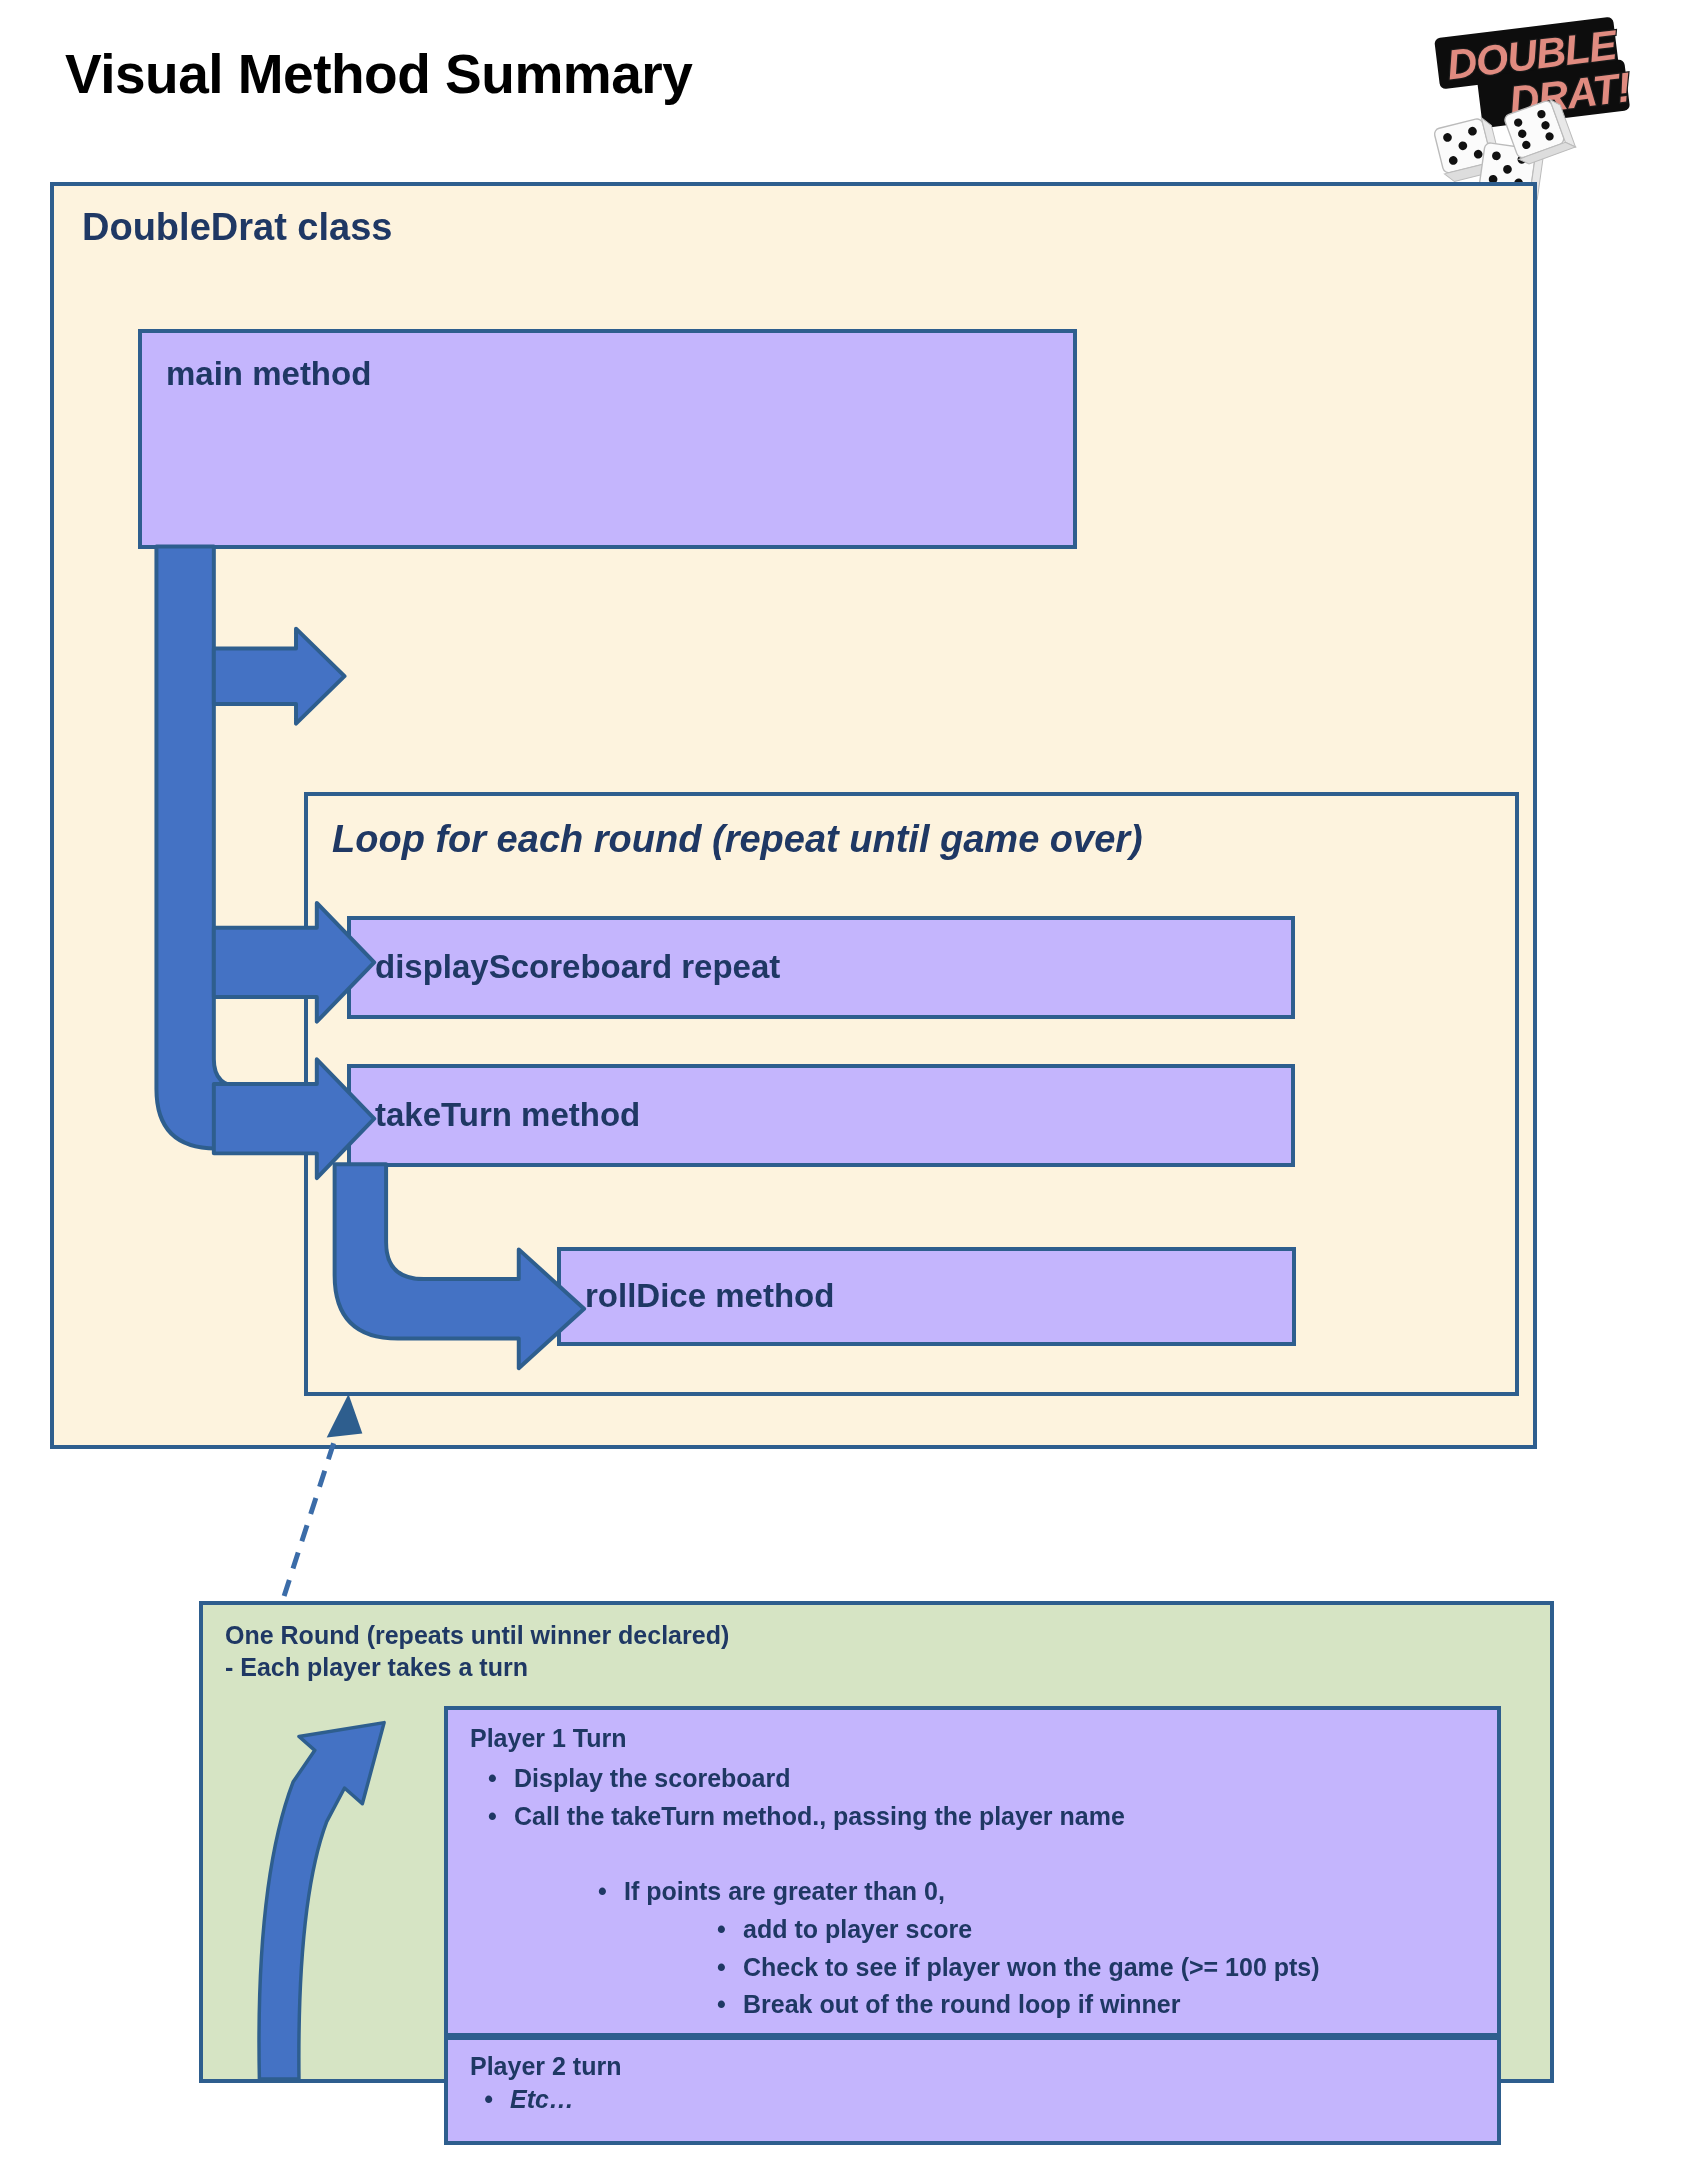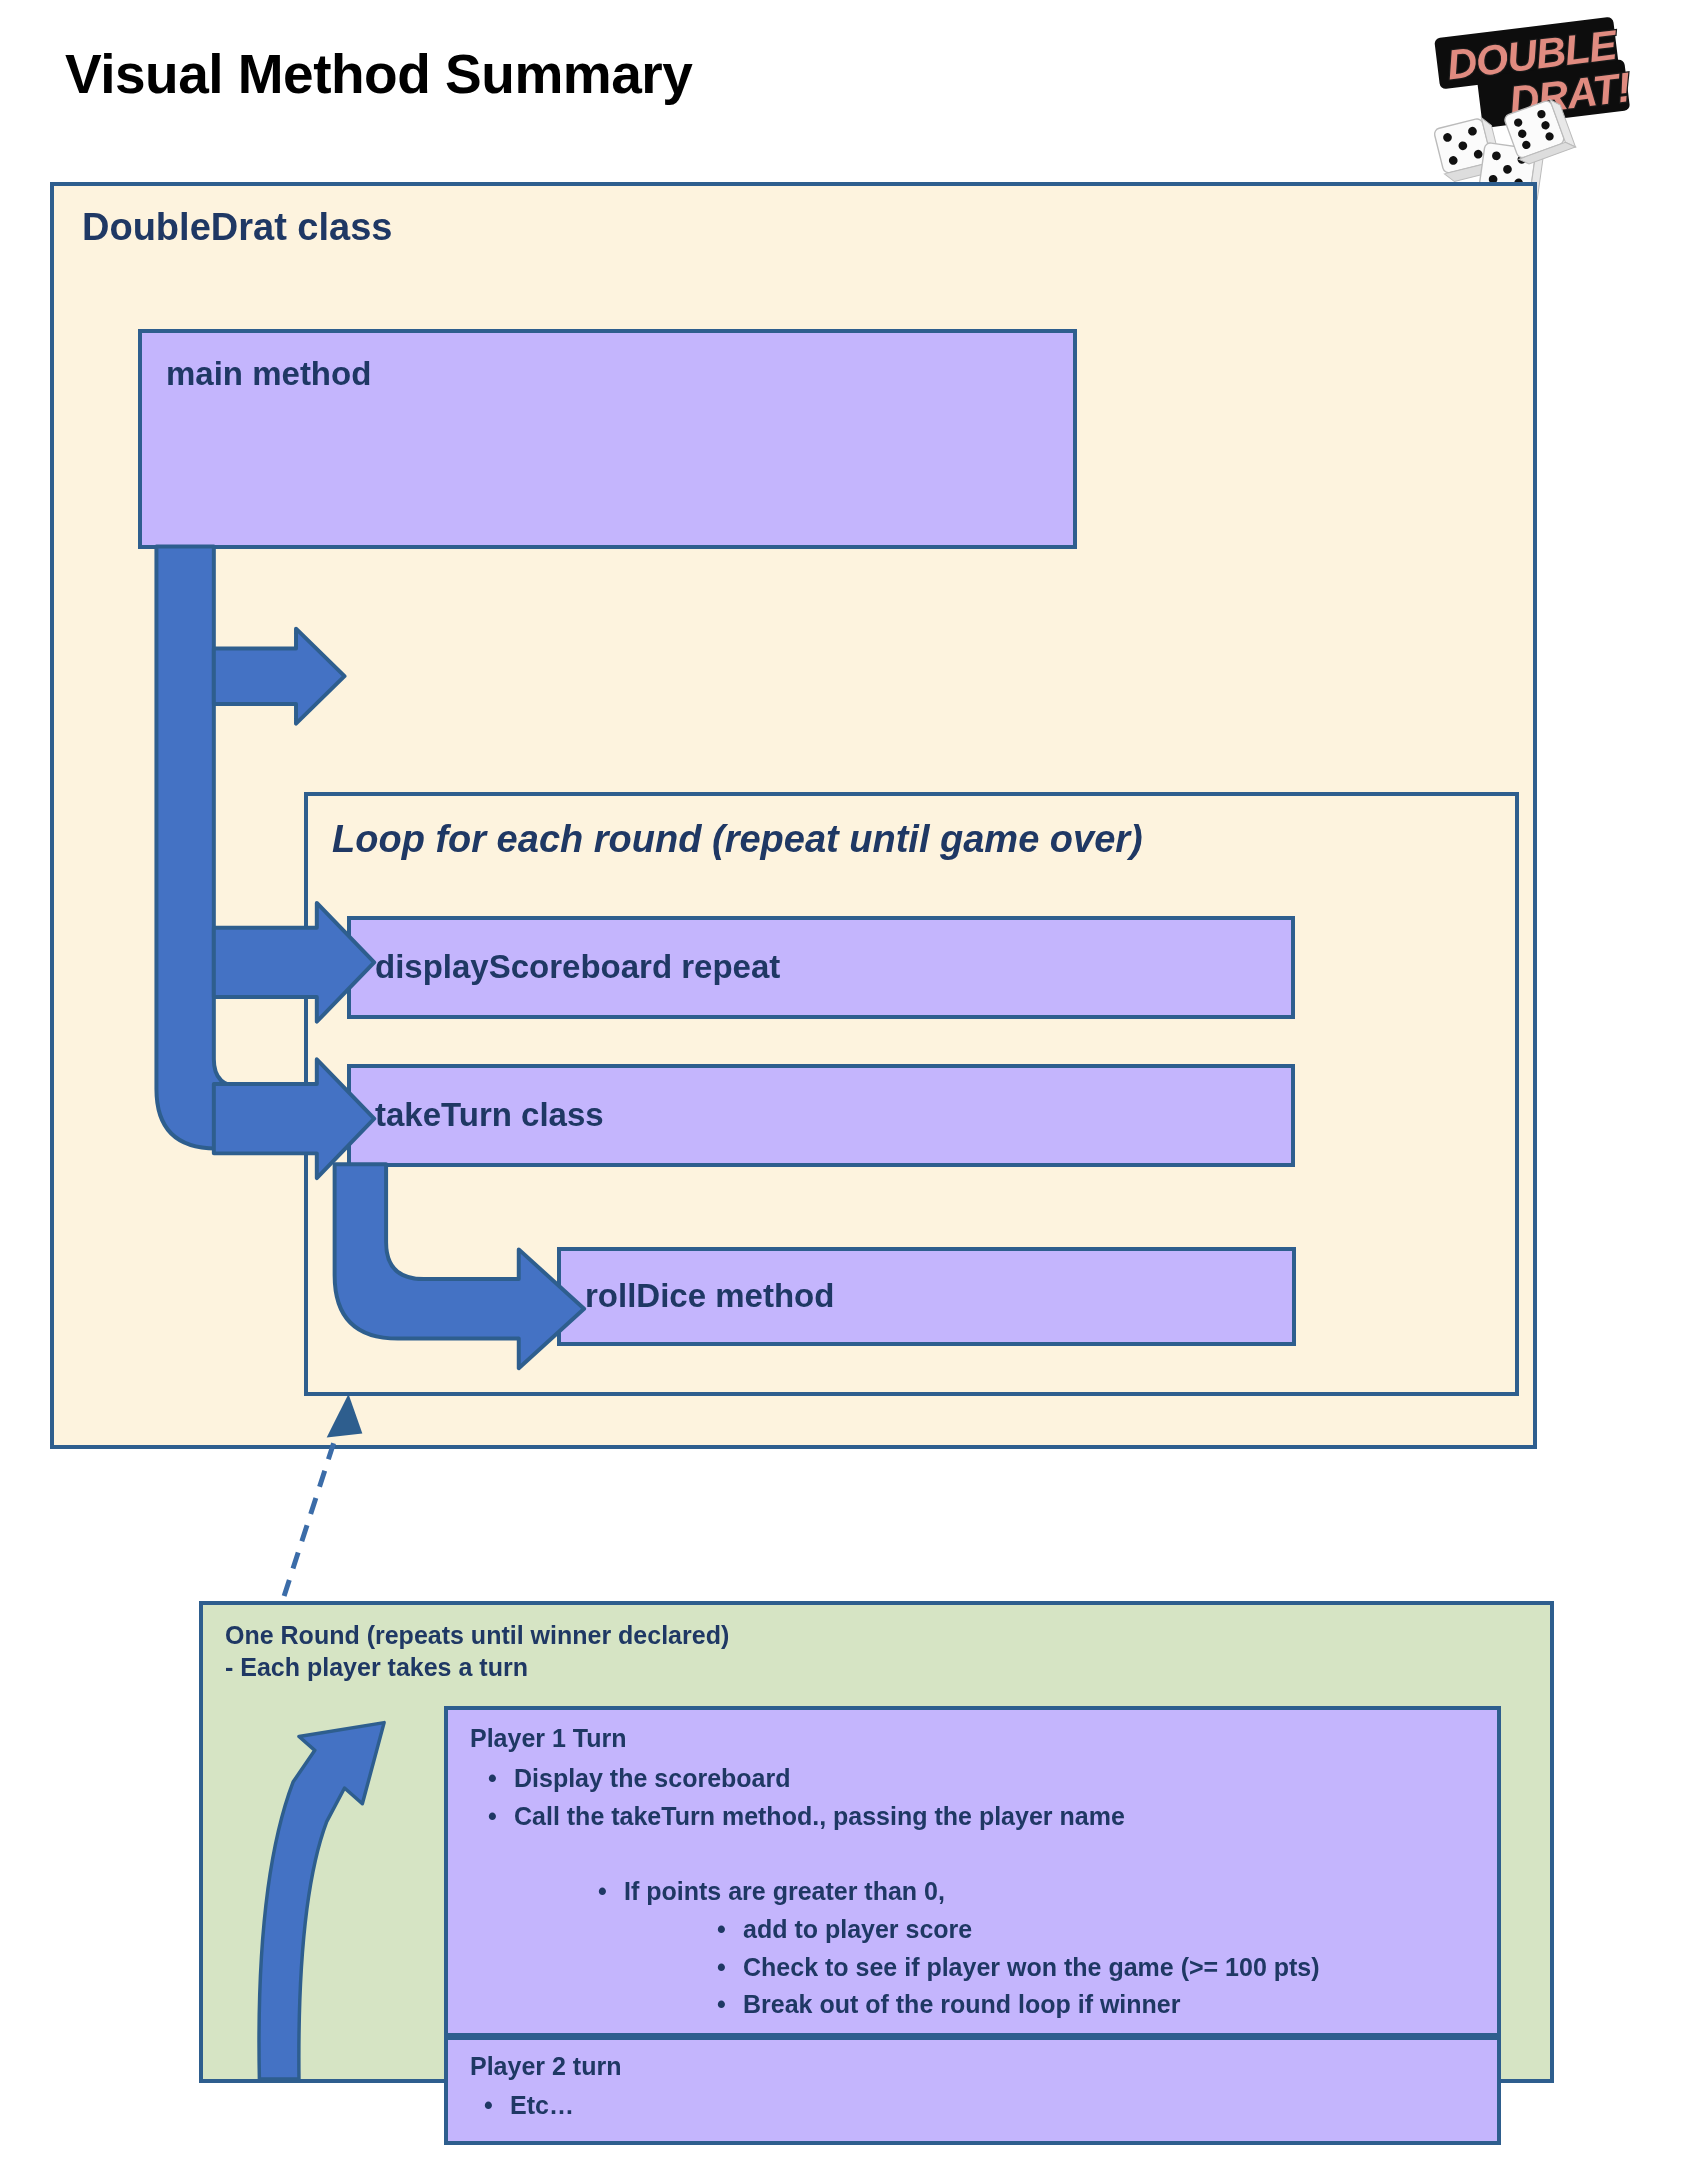--- a/index.html
+++ b/index.html
@@ -173,21 +173,21 @@
 
   <div class="box loop-box" style="left:304px; top:792px; width:1215px; height:604px;">
     <div class="box-label loop-title">Loop for each round (repeat until game over)</div>
   </div>
 
   <div class="box method-box" style="left:347px; top:916px; width:948px; height:103px;">
     <div class="box-label mth-title" style="top:28px;">displayScoreboard repeat</div>
   </div>
 
   <div class="box method-box" style="left:347px; top:1064px; width:948px; height:103px;">
-    <div class="box-label mth-title" style="top:28px;">takeTurn class</div>
+    <div class="box-label mth-title" style="top:28px;">takeTurn method</div>
   </div>
 
   <div class="box method-box" style="left:557px; top:1247px; width:739px; height:99px;">
     <div class="box-label mth-title" style="top:26px;">rollDice method</div>
   </div>
 
   <div class="box round-box" style="left:199px; top:1601px; width:1355px; height:482px;">
     <div class="box-label round-title">One Round (repeats until winner declared)
 - Each player takes a turn</div>
   </div>
@@ -200,21 +200,21 @@
     <div class="bullet-line" style="left:150px; top:167px;"><span class="dot">•</span><span>If points are greater than 0,</span></div>
     <div class="bullet-line" style="left:269px; top:205px;"><span class="dot">•</span><span>add to player score</span></div>
     <div class="bullet-line" style="left:269px; top:243px;"><span class="dot">•</span><span>Check to see if player won the game (&gt;= 100 pts)</span></div>
     <div class="bullet-line" style="left:269px; top:280px;"><span class="dot">•</span><span>Break out of the  round loop if winner</span></div>
 
   </div>
 
 
   <div class="box turn-box" style="left:444px; top:2036px; width:1057px; height:109px;">
     <div class="turn-head" style="top:12px;">Player 2 turn</div>
-    <div class="bullet-line" style="left:36px; top:51px;">
+    <div class="bullet-line" style="left:36px; top:45px;font-style:italic;">
       <span class="dot">•</span><span>Etc…</span>
     </div>
   </div>
 
   <svg id="arrows" viewBox="0 0 1701 2204" xmlns="http://www.w3.org/2000/svg">
 
     <path d="M 158 552
              L 158 1100
              Q 158 1160 218 1160
              L 330 1160

